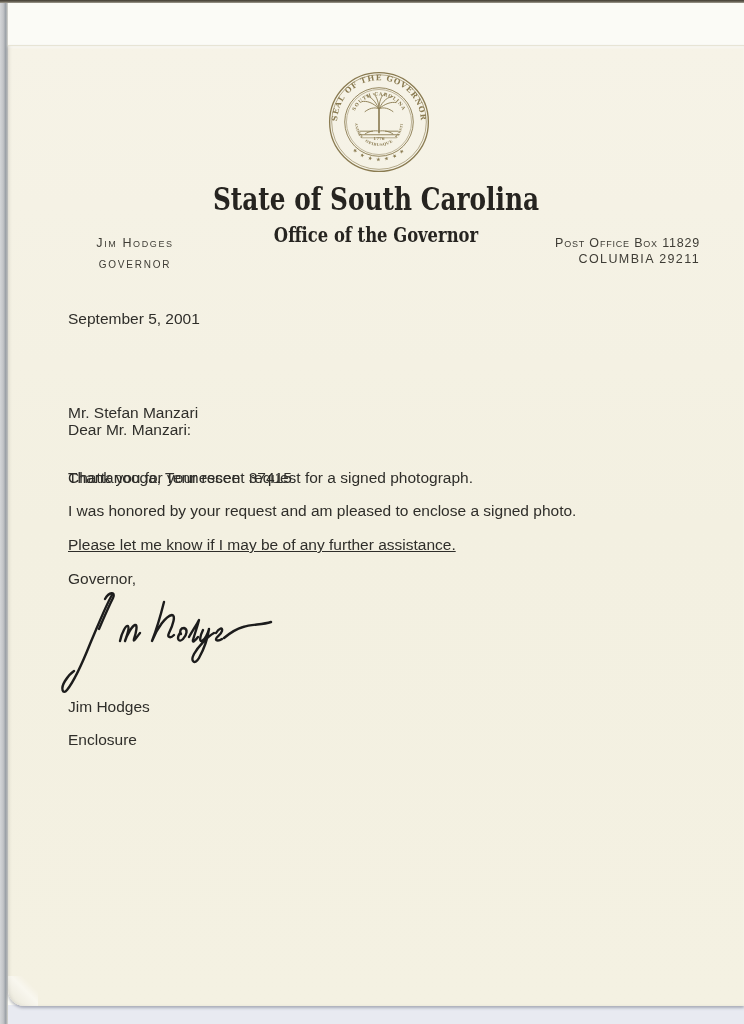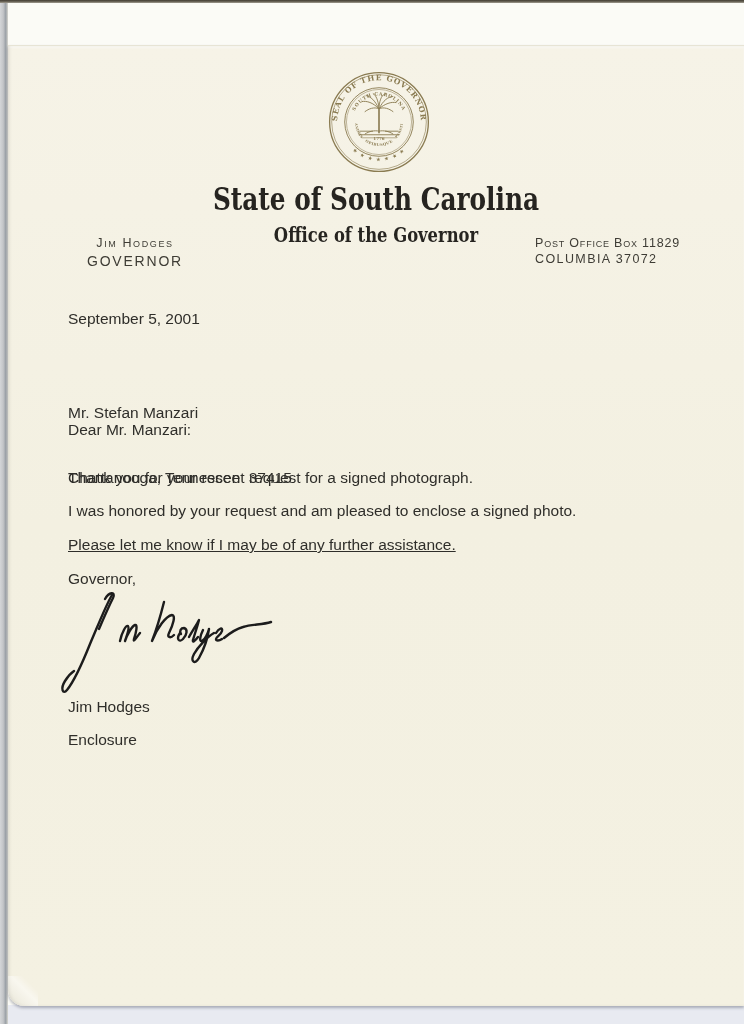--- a/index.html
+++ b/index.html
@@ -46,22 +46,22 @@
     transform:scaleX(.80); transform-origin:50% 50%;
   }
   .office-title {
     position:absolute; top:176px; left:0; width:100%; text-align:center;
     font-family:"DejaVu Serif", serif; font-weight:bold; font-size:21px;
     color:var(--heading,#262420);
     transform:scaleX(.78); transform-origin:50% 50%;
   }
   .gov-block { position:absolute; top:190px; left:62px; width:130px; text-align:center; color:#3e3c35; }
   .gov-name  { font-size:12.5px; font-variant:small-caps; letter-spacing:1.6px; }
-  .gov-title { font-size:14px; letter-spacing:1.8px; margin-top:3px; }
-  .po-block  { position:absolute; top:190px; left:527px; width:165px; text-align:left; color:#3e3c35; }
+  .gov-title { font-size:10px; letter-spacing:1.8px; margin-top:9px; }
+  .po-block  { position:absolute; top:190px; left:527px; width:165px; text-align:right; color:#3e3c35; }
   .po-line1  { font-size:12.5px; font-variant:small-caps; letter-spacing:.8px; }
   .po-line2  { font-size:12.5px; letter-spacing:1.4px; margin-top:2px; }
 
   
   .txt { position:absolute; left:60px; font-size:15.5px; color:var(--ink,#2f2e2a); }
   .date       { top:264px; }
   .recipient  { top:313px; line-height:21.5px; white-space:pre; }
   .salutation { top:375px; }
   .para-1     { top:423px; }
   .para-2     { top:456px; }
@@ -143,21 +143,21 @@
     <div class="state-title">State of South Carolina</div>
     <div class="office-title">Office of the Governor</div>
 
     <div class="gov-block">
       <div class="gov-name">Jim Hodges</div>
       <div class="gov-title">GOVERNOR</div>
     </div>
 
     <div class="po-block">
       <div class="po-line1">Post Office Box 11829</div>
-      <div class="po-line2">COLUMBIA 37072</div>
+      <div class="po-line2">COLUMBIA 29211</div>
     </div>
 
     <div class="txt date">September 5, 2001</div>
 
     <div class="txt recipient">
       <div>Mr. Stefan Manzari</div>
       <div>Chattanooga, Tennessee  37415</div>
     </div>
 
     <div class="txt salutation">Dear Mr. Manzari:</div>

